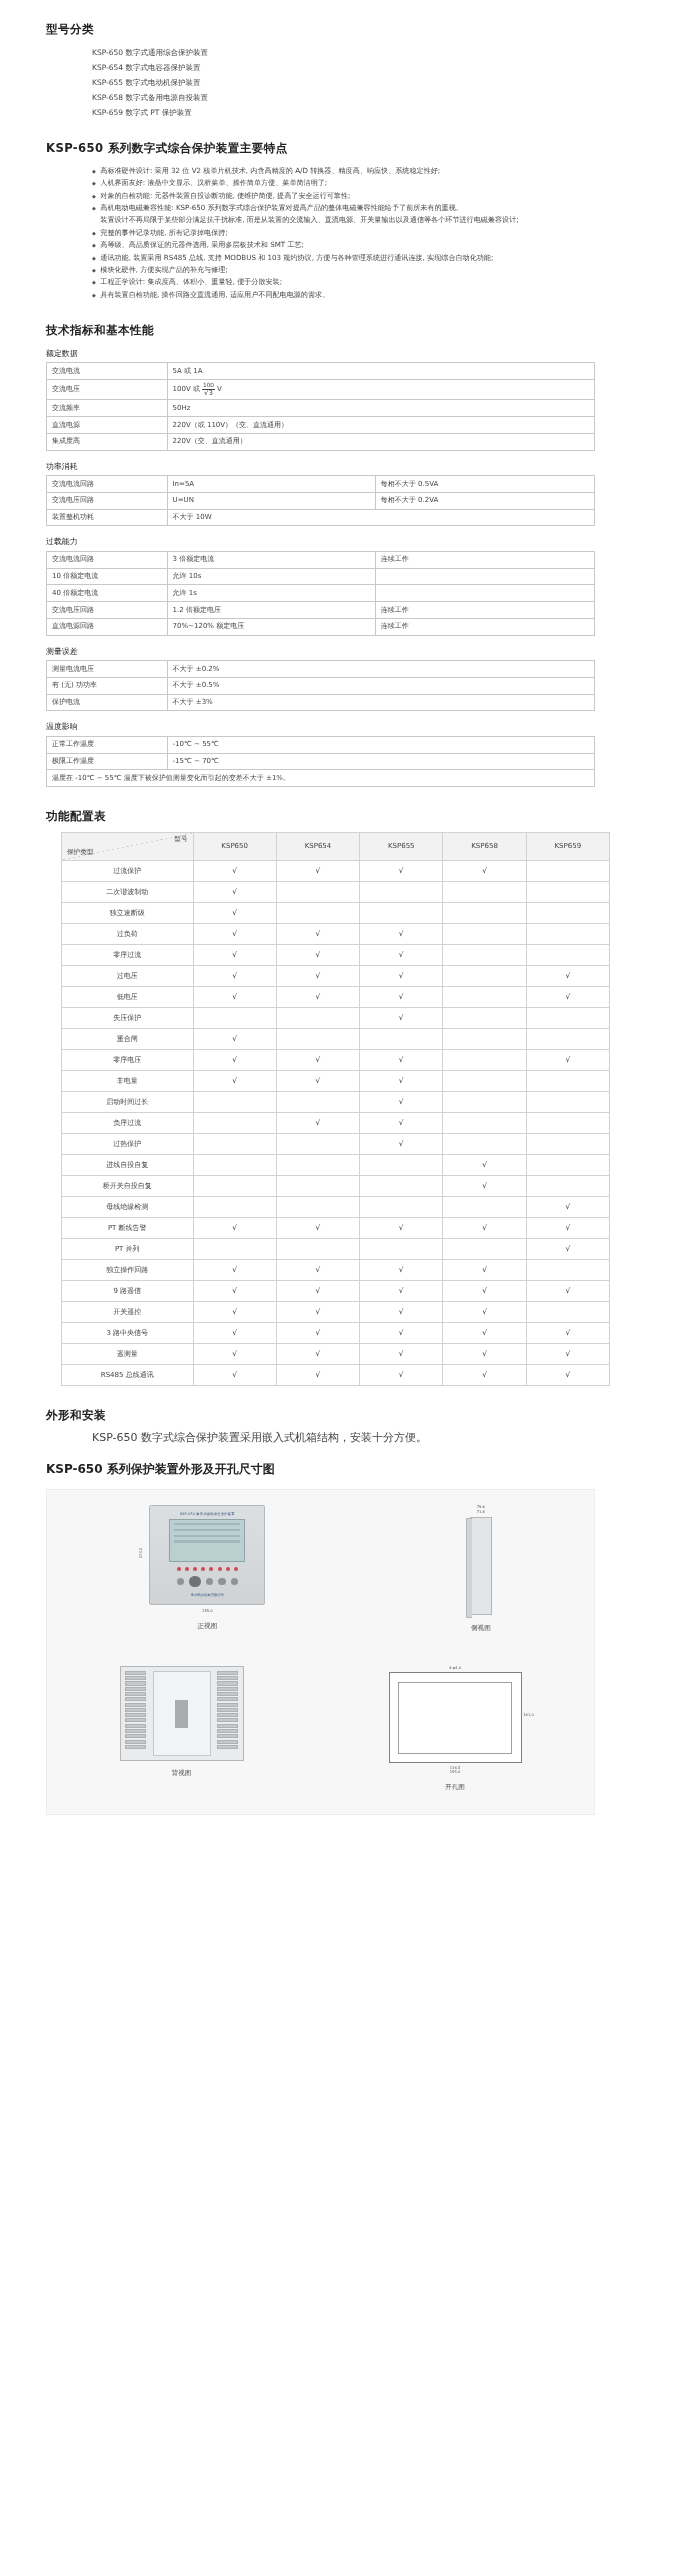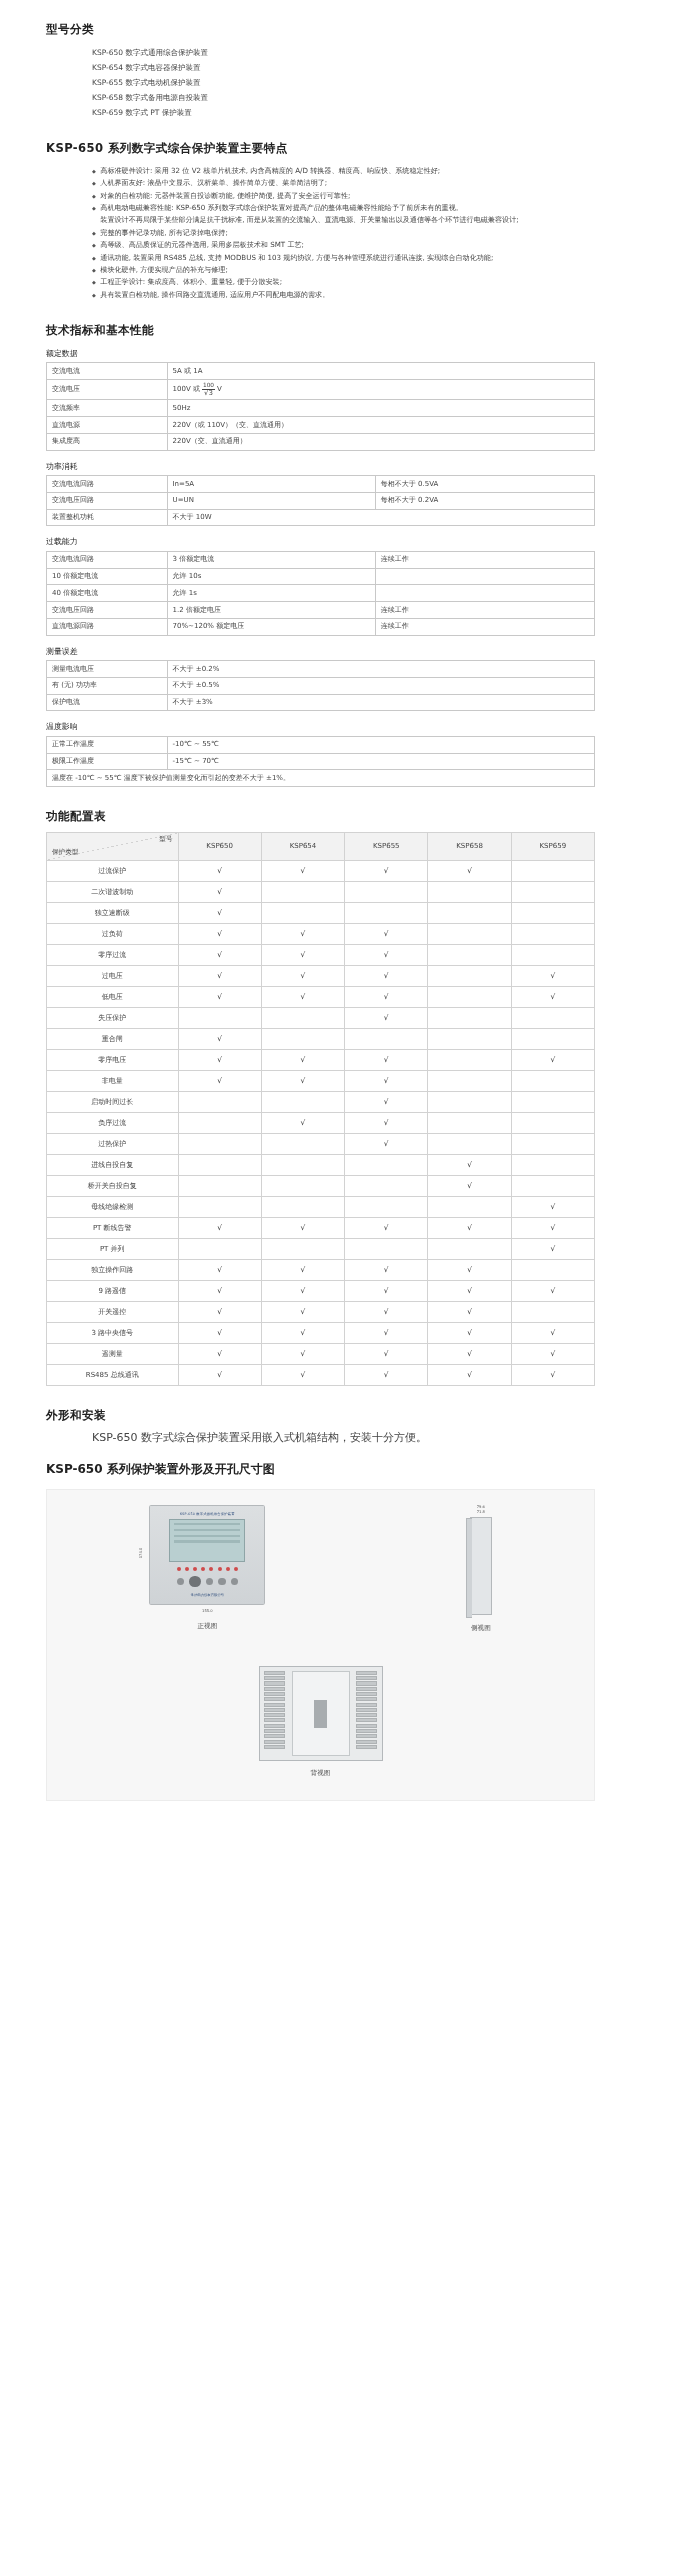--- a/index.html
+++ b/index.html
@@ -85,20 +85,21 @@
   .frac .den { display: block; padding: 0 0.8px; }
   .sqrt { font-size: 7px; }
 
   
   table.func {
     border-collapse: collapse;
     width: 100%;
     font-size: 7px;
     color: #444;
     margin-top: 5px;
+    margin-left: 15px;
   }
   table.func th, table.func td {
     border: 0.8px solid #d2d2d2;
     text-align: center;
     height: 21px;
     font-weight: normal;
     background: #fff;
   }
   table.func thead th { background: #f2f2f2; height: 28px; }
   table.func td.rowhead { text-align: center; width: 24%; }
@@ -626,18 +627,30 @@
               <i></i>
               <i></i>
             <i></i>
               <i></i>
               <i></i>
           </div>
         </div>
         <div class="caption">背视图</div>
       </div>
 
+      <div class="draw-cell">
+        <div class="fig-wrap">
+          <span class="dimtext" style="position:relative; display:block; margin-bottom:2.5px;">4-φ4.0</span>
+          <div class="hole-plan">
+            <div class="inner"></div>
+            <span class="dim" style="right:-13.3px; top:40px;">161.0</span>
+          </div>
+          <span class="dimtext" style="position:relative; display:block; margin-top:2.5px;">116.5</span>
+          <span class="dimtext" style="position:relative; display:block;">155.0</span>
+        </div>
+        <div class="caption">开孔图</div>
+      </div>
 
     </div>
   </div>
 
 </div>
 
 
 </body></html>

